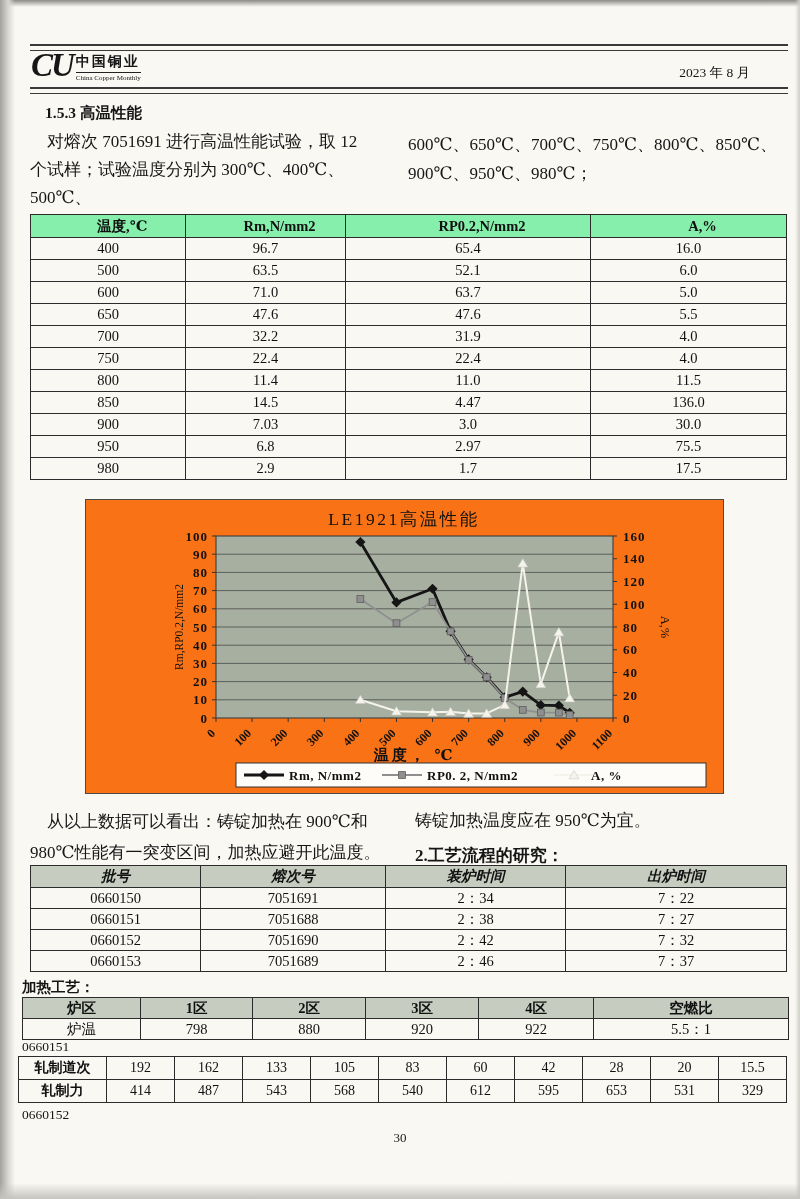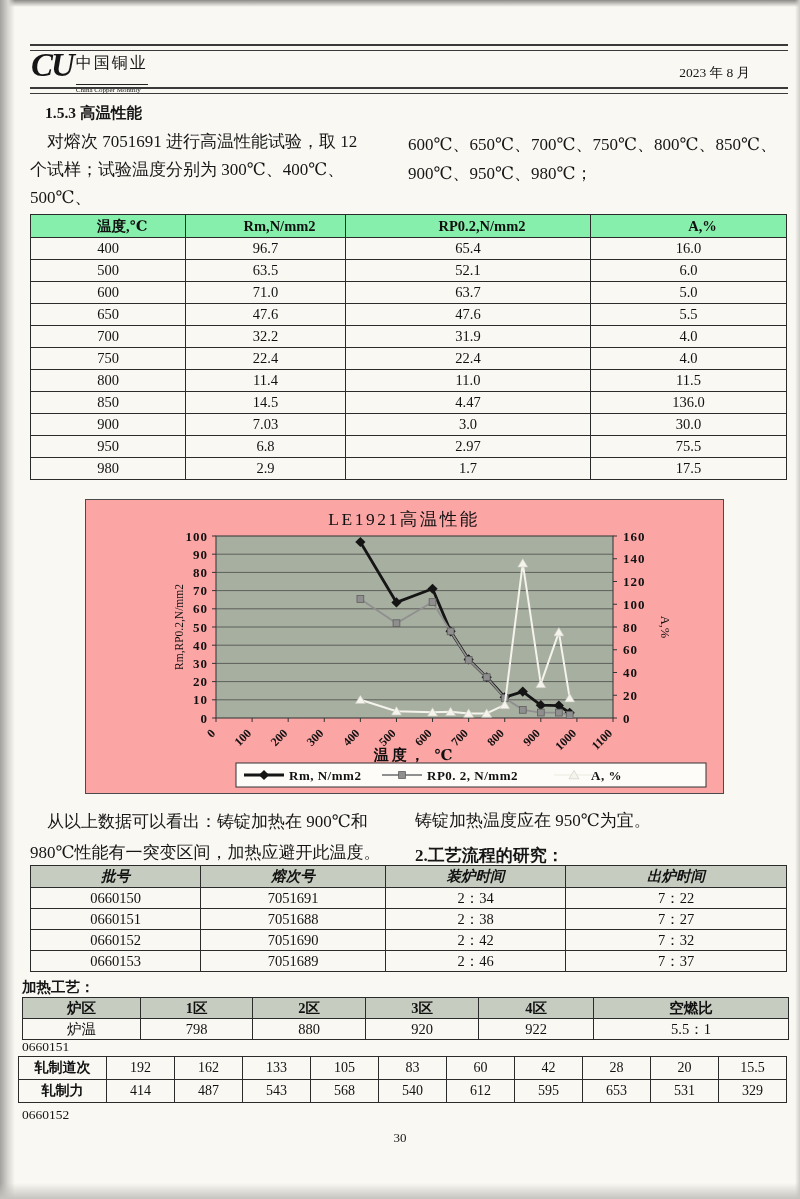--- a/index.html
+++ b/index.html
@@ -19,21 +19,21 @@
     background:linear-gradient(to left,#cfcdc8,rgba(249,248,243,0));z-index:5;}
 
   .rule{position:absolute;left:30px;width:758px;height:4px;
     border-top:2px solid #3a3a3a;border-bottom:1px solid #3a3a3a;}
   .rule.top{top:44px;}
   .rule.bottom{top:87px;}
 
   .logo{position:absolute;left:31px;top:50px;display:flex;align-items:flex-start;}
   .logo .cu{font-style:italic;font-weight:bold;font-size:33px;line-height:30px;letter-spacing:-2px;}
   .logo .txt{display:flex;flex-direction:column;margin-left:3px;margin-top:3px;}
-  .logo .cn{font-weight:normal;font-size:16px;letter-spacing:2px;border-bottom:1.5px solid #222;padding-bottom:10px;}
+  .logo .cn{font-weight:bold;font-size:14px;letter-spacing:2px;border-bottom:1.5px solid #222;padding-bottom:1px;}
   .logo .en{font-size:7px;letter-spacing:0;margin-top:1px;}
   .date{position:absolute;right:50px;top:64px;font-size:13.5px;}
 
   .sec-title{position:absolute;left:45px;top:103px;font-size:15.5px;font-weight:bold;}
 
   .para{position:absolute;font-size:17px;}
   .para .line{white-space:nowrap;}
   .para .indent{padding-left:17px;}
   .para .bold{font-weight:bold;}
   #para1-left{left:30px;top:128px;width:370px;line-height:28px;}
@@ -59,21 +59,21 @@
   #table4 td{height:22px;font-size:14px;}
   #table4 td:first-child{font-weight:600;}
 
   .small-label{position:absolute;font-size:14px;}
   #heating-label{left:22px;top:978px;font-weight:bold;font-size:14.5px;}
   #batch-above{left:22px;top:1039px;font-size:13.5px;}
   #batch-below{left:22px;top:1107px;font-size:13.5px;}
   .page-num{position:absolute;left:0;top:1130px;width:100%;text-align:center;font-size:13px;}
 
   .chart-box{position:absolute;left:85px;top:499px;width:637px;height:293px;
-    background:#fca5a5;border:1.2px solid #4a4a4a;}
+    background:#f97316;border:1.2px solid #4a4a4a;}
   #chart-svg{display:block;width:637px;height:293px;}
   #chart-svg text{font-family:"Liberation Serif","DejaVu Serif",serif;}
 </style>
 </head>
 <body>
 
 <div class="page">
   <div class="edge-top"></div>
   <div class="edge-left"></div>
   <div class="edge-right"></div>

